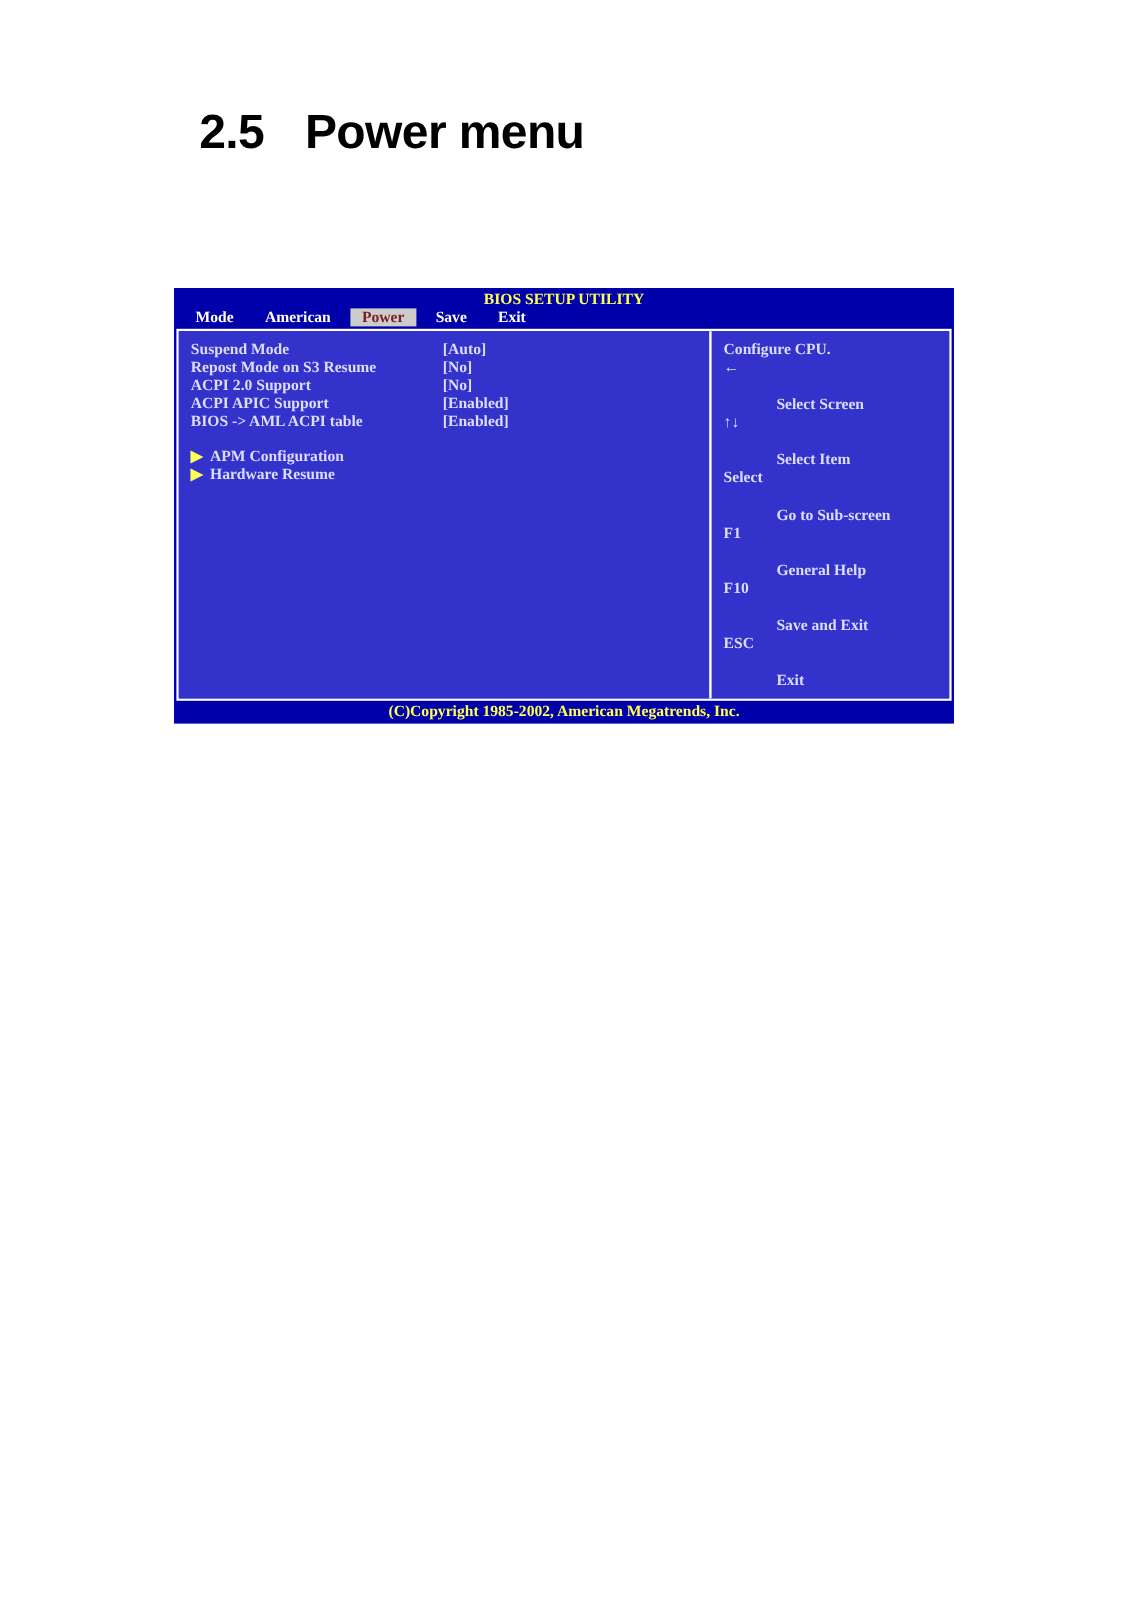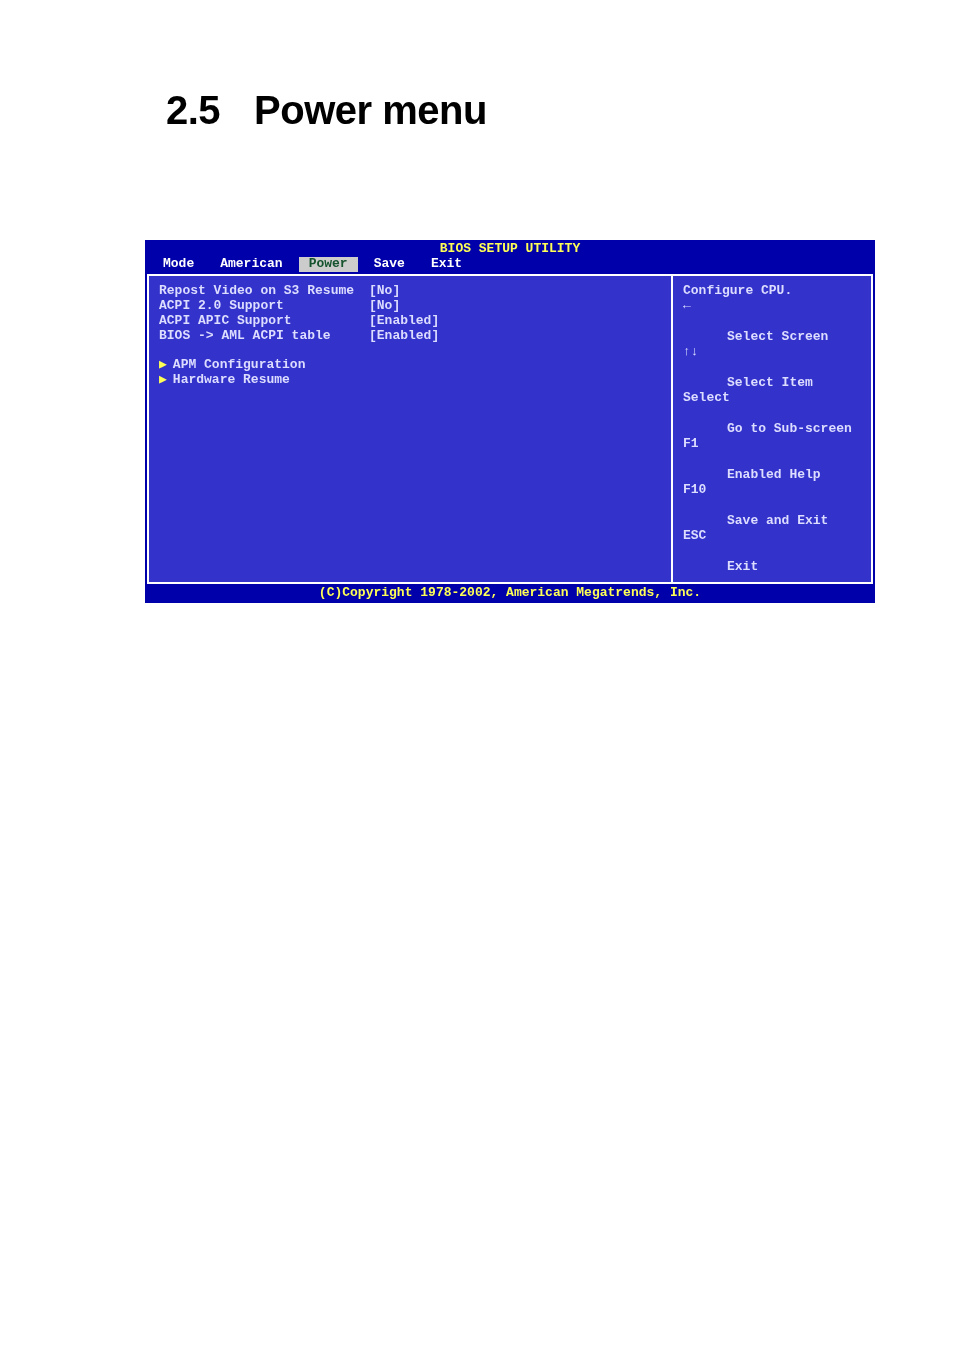--- a/index.html
+++ b/index.html
@@ -25,23 +25,23 @@
       color: #000;
       margin-left: 48px;
     }
     .page-title-num {
       margin-right: 34px;
     }
     .bios-container {
       position: absolute;
       top: 240px;
       left: 145px;
-      width: 730px;
+      width: 650px;
       background: #0000AA;
-      font-family: Liberation Mono, monospace;
+      font-family: Liberation Serif, serif;
       font-size: 13px;
       line-height: 1.15;
       color: #fff;
     }
     .bios-header {
       text-align: center;
       color: #ffff55;
       font-weight: bold;
       padding-top: 2px;
     }
@@ -50,21 +50,21 @@
       padding: 0 8px 2px 8px;
     }
     .bios-tab {
       color: #ffffff;
       font-weight: bold;
       padding: 0 10px;
       margin-right: 6px;
     }
     .bios-tab.selected {
       background: #cccccc;
-      color: #14532d;
+      color: #7f1d1d;
     }
     .bios-body {
       display: flex;
       border: 2px solid #ffffff;
       margin: 0 2px 2px 2px;
     }
     .bios-left {
       flex: 1;
       background: #3333cc;
       padding: 8px 10px 80px 10px;
@@ -136,21 +136,25 @@
   <div class="bios-tabs">
     <div class="bios-tab">Mode</div>
     <div class="bios-tab">American</div>
     <div class="bios-tab selected">Power</div>
     <div class="bios-tab">Save</div>
     <div class="bios-tab">Exit</div>
   </div>
   <div class="bios-body">
     <div class="bios-left">
       <div class="bios-row">
-        <span class="bios-label">Repost Video on S3 Resume</span>
+        <span class="bios-label">Suspend Mode</span>
+        <span class="bios-value">[Auto]</span>
+      </div>
+      <div class="bios-row">
+        <span class="bios-label">Repost Mode on S3 Resume</span>
         <span class="bios-value">[No]</span>
       </div>
       <div class="bios-row">
         <span class="bios-label">ACPI 2.0 Support</span>
         <span class="bios-value">[No]</span>
       </div>
       <div class="bios-row">
         <span class="bios-label">ACPI APIC Support</span>
         <span class="bios-value">[Enabled]</span>
       </div>
@@ -178,27 +182,27 @@
         <div class="help-row">
           <span class="help-key">↑↓</span>
           <span class="help-desc">Select Item</span>
         </div>
         <div class="help-row">
           <span class="help-key">Select</span>
           <span class="help-desc">Go to Sub-screen</span>
         </div>
         <div class="help-row">
           <span class="help-key">F1</span>
-          <span class="help-desc">Enabled Help</span>
+          <span class="help-desc">General Help</span>
         </div>
         <div class="help-row">
           <span class="help-key">F10</span>
           <span class="help-desc">Save and Exit</span>
         </div>
         <div class="help-row">
           <span class="help-key">ESC</span>
           <span class="help-desc">Exit</span>
         </div>
       </div>
     </div>
   </div>
-  <div class="bios-footer">(C)Copyright 1978-2002, American Megatrends, Inc.</div>
+  <div class="bios-footer">(C)Copyright 1985-2002, American Megatrends, Inc.</div>
 </div>
 
 </body></html>

